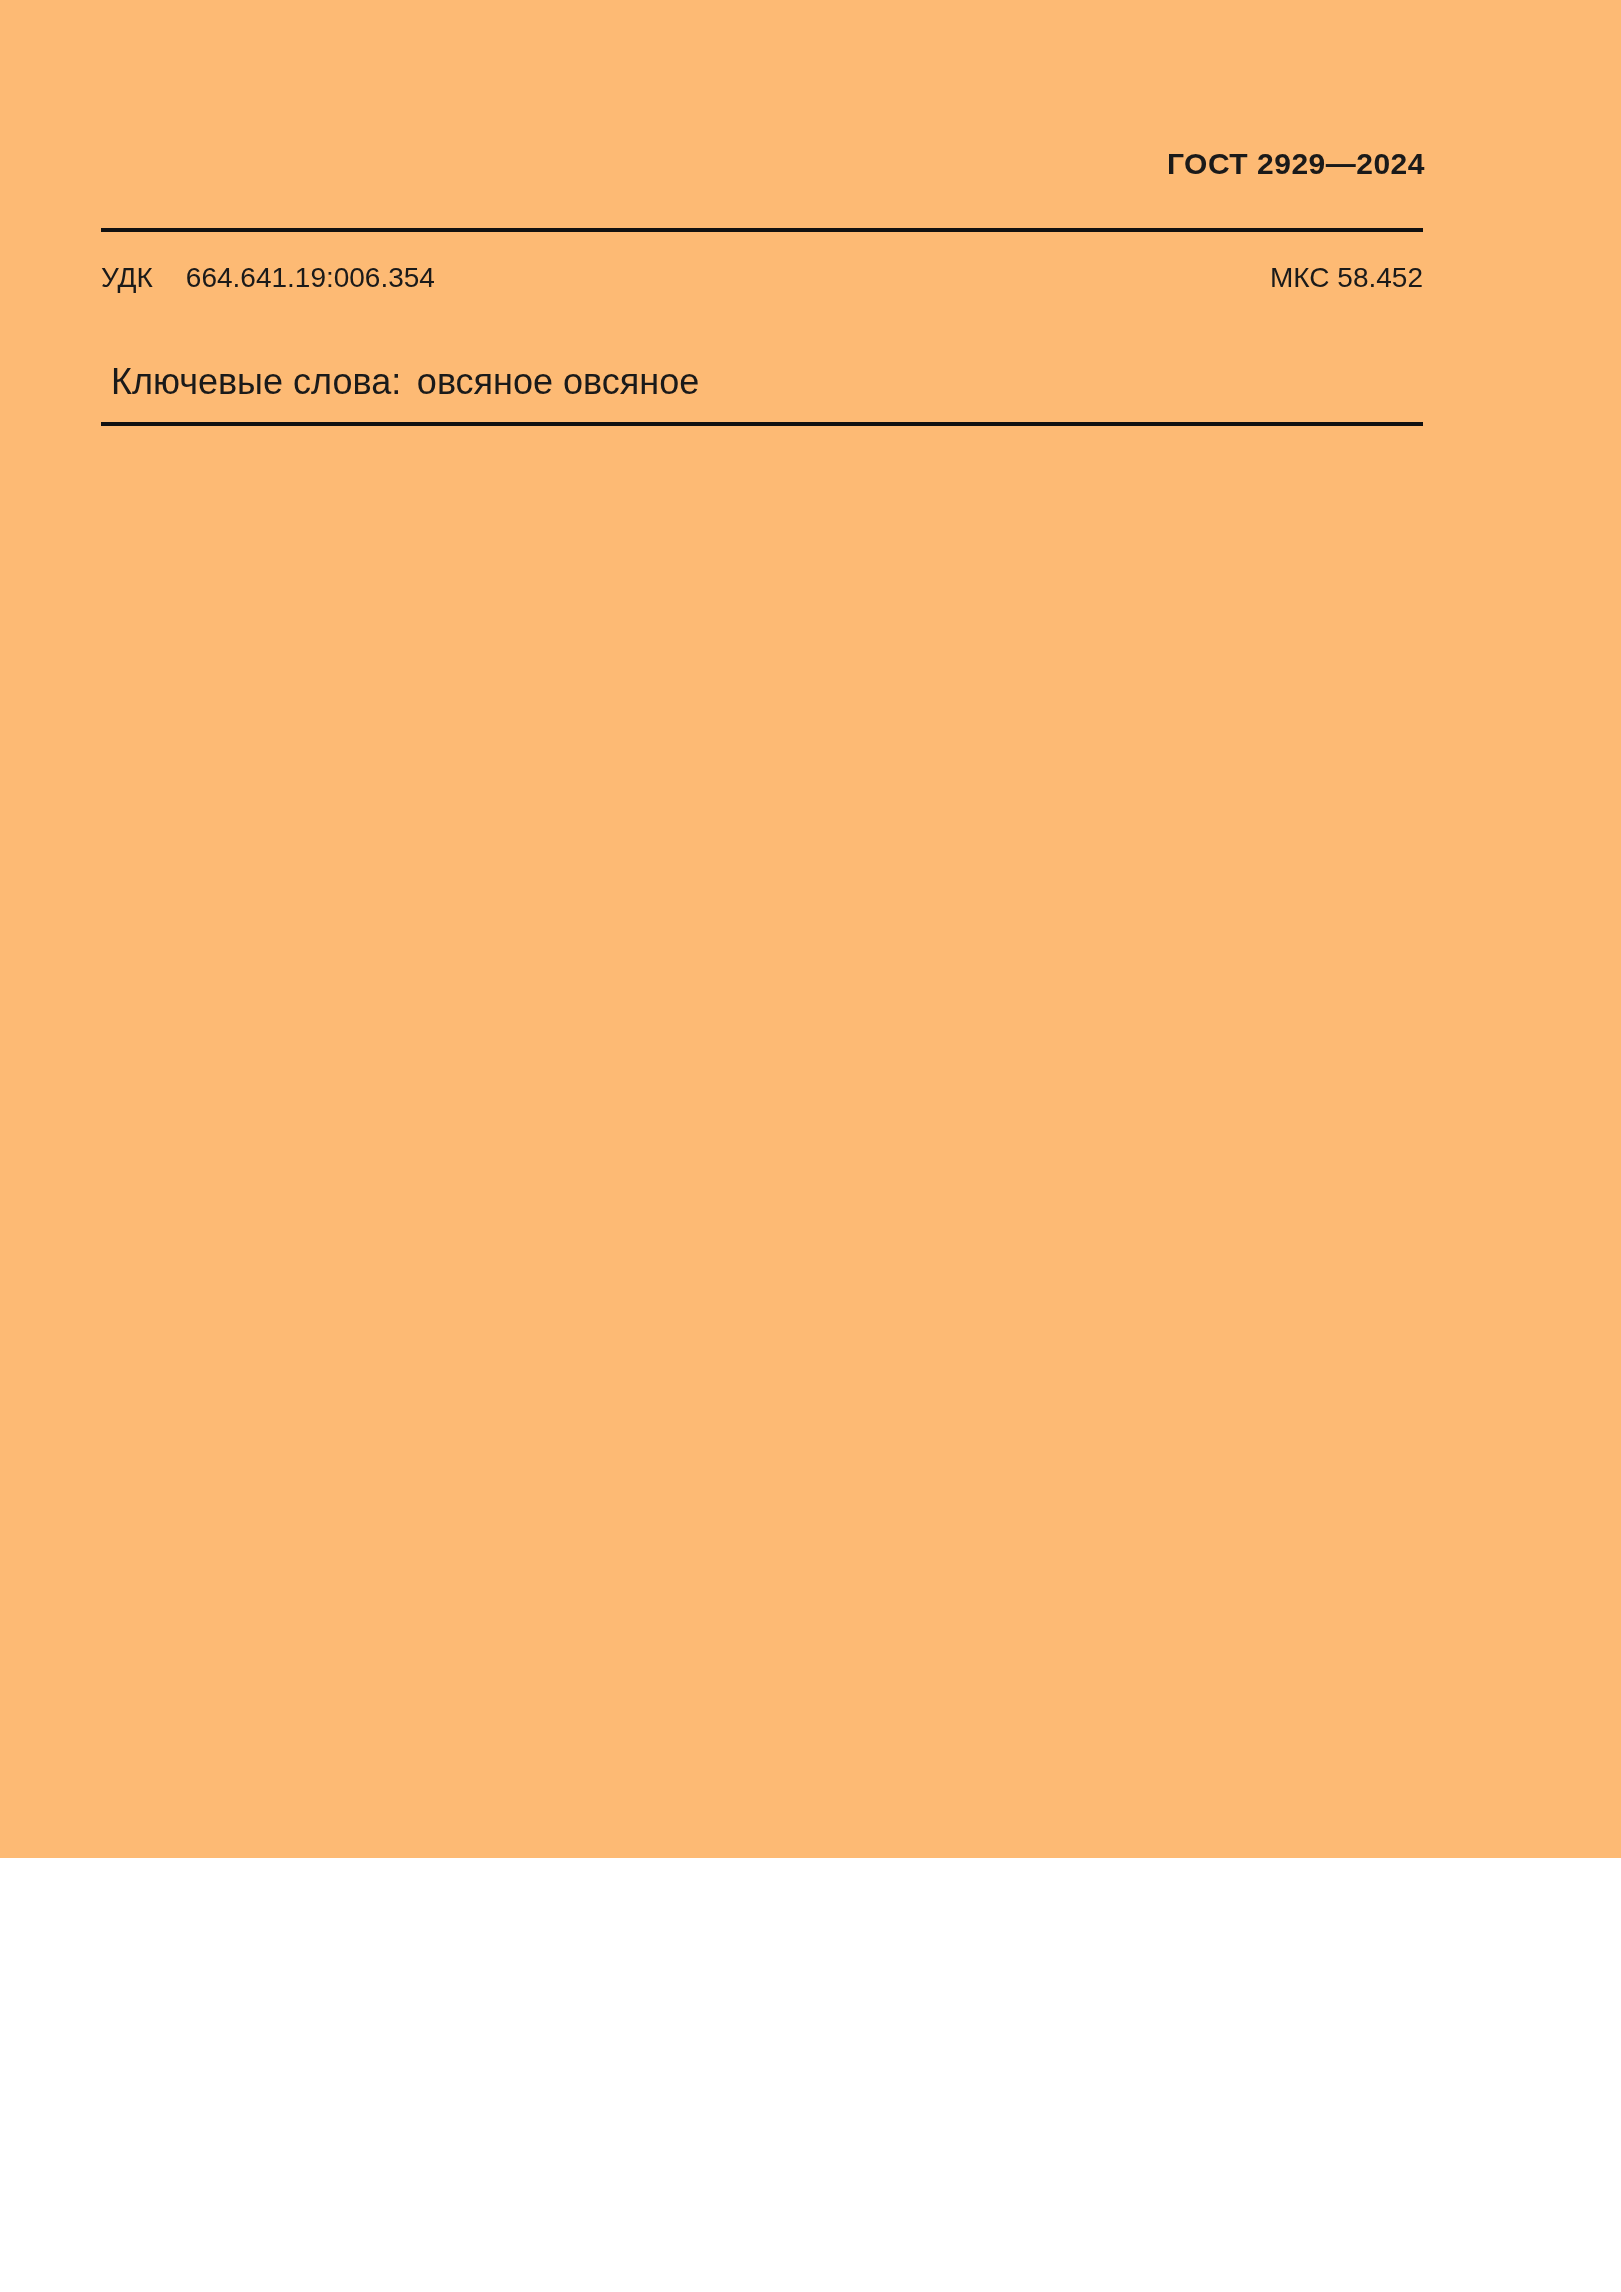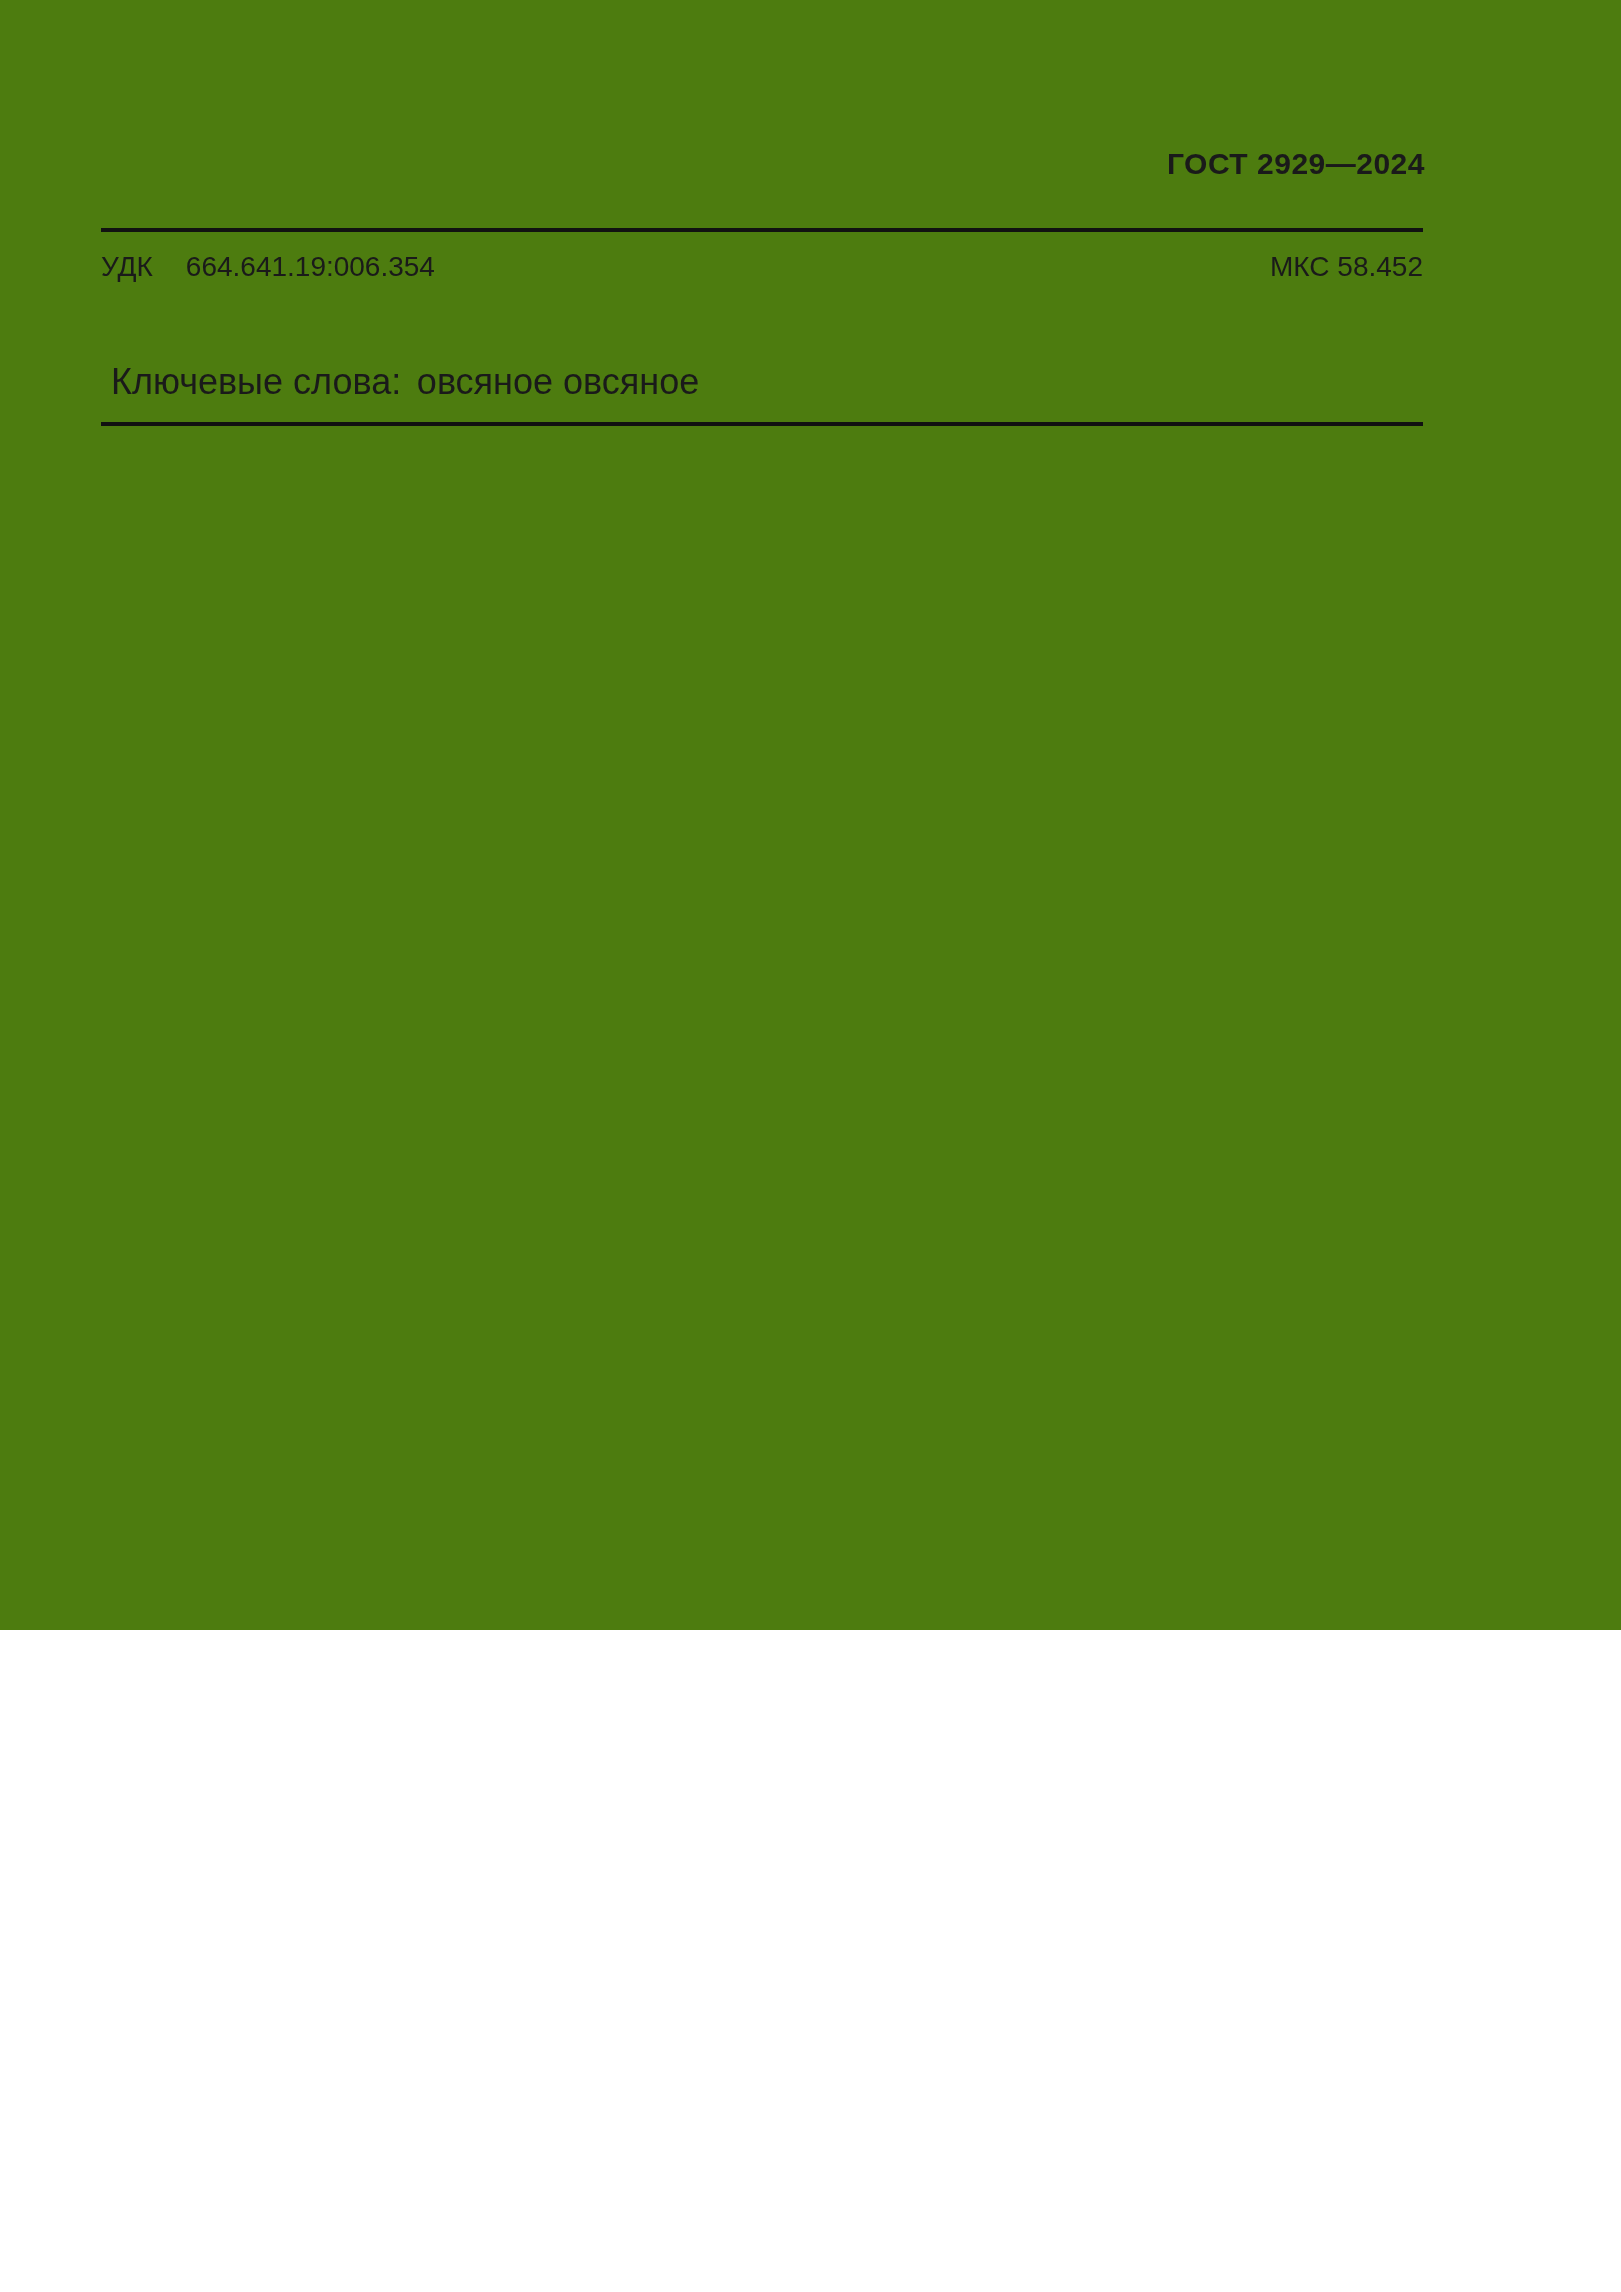--- a/index.html
+++ b/index.html
@@ -4,22 +4,22 @@
 <style>
   * { margin: 0; padding: 0; box-sizing: border-box; }
   html, body {
     background: #ffffff;
     font-family: "Liberation Sans", "DejaVu Sans", sans-serif;
     color: #1a1a1a;
   }
   .page {
     position: relative;
     width: 1621px;
-    height: 1630px;
-    background: #4d7c0f;
+    height: 1858px;
+    background: #fdba74;
     overflow: hidden;
   }
   .doc-header {
     position: absolute;
     top: 147px;
     left: 101px;
     right: 196px;
     text-align: right;
     font-size: 30px;
     font-weight: bold;
@@ -30,21 +30,21 @@
     position: absolute;
     left: 101px;
     width: 1322px;
     height: 3.9px;
     background: #111111;
   }
   .rule-top { top: 228px; }
   .rule-bottom { top: 422px; }
   .codes-row {
     position: absolute;
-    top: 251px;
+    top: 262px;
     left: 101px;
     width: 1322px;
     display: flex;
     justify-content: space-between;
     align-items: baseline;
     font-size: 28px;
   }
   .udk-group { display: flex; align-items: baseline; }
   .udk-label { margin-right: 33px; }
   .keywords-row {

